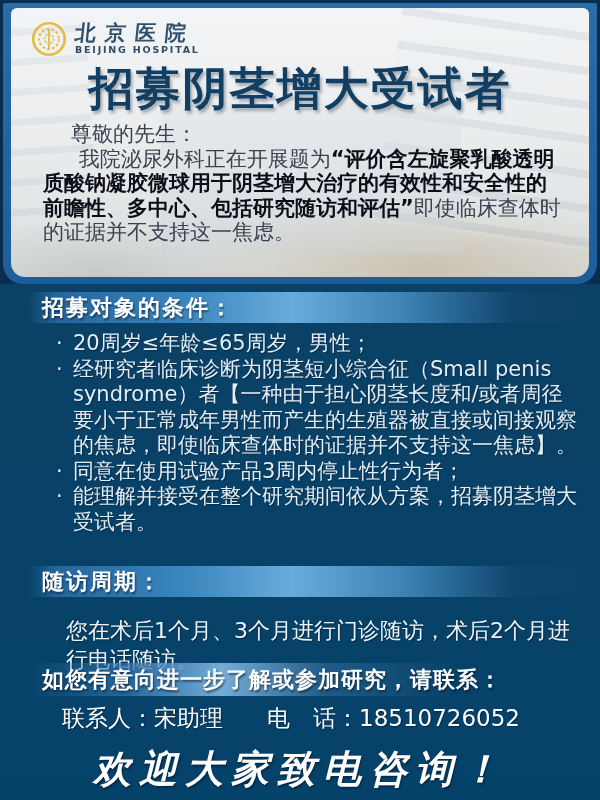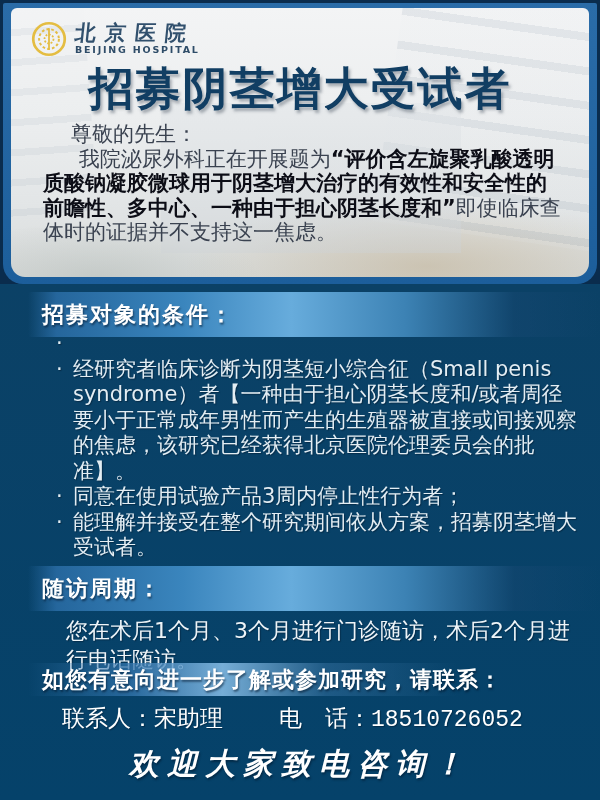--- a/index.html
+++ b/index.html
@@ -57,21 +57,21 @@
     line-height:50px;
   }
 
   .letter { padding:8px 26px 0 32px; font-size:21px; line-height:24.5px; color:#3a4250; }
   .letter-salutation { font-weight:500;margin-left:28px; }
   .letter-para { text-indent:1.7em; }
   .study-title { font-weight:900; color:#0c0d16; }
 
   
   .band {
-    position:absolute; left:28px; right:0; height:45px;
+    position:absolute; left:28px; right:0; height:31px;
     display:flex; align-items:center; padding-left:14px; border-radius:3px;
     background:linear-gradient(90deg,
       rgba(26,90,144,0) 0%, rgba(40,106,162,0.9) 5%, #3a85bd 27%,
       #67acdc 46%, #3c82b4 66%, rgba(22,72,114,0.5) 85%, rgba(10,64,102,0) 100%);
   }
   .band-label {
     font-size:22px; font-weight:bold; color:#ffffff; letter-spacing:2px;
     text-shadow:1px 2px 2px rgba(0,20,40,0.55);
   }
   .band1 { top:292px; }
@@ -89,24 +89,24 @@
   .bullet-item { display:flex; }
   .bullet-dot { width:17px; flex:none; }
 
   .followup { position:absolute; top:604px; left:66px; right:30px;
     color:#eef4f8; font-size:22px; line-height:29px;
     text-shadow:1px 1px 1px rgba(0,15,30,0.4);margin-top:12px; }
 
   .contact-row { position:absolute; top:703px; left:62px; right:20px;
     display:flex; align-items:center; color:#ffffff; font-size:23px;
     text-shadow:1px 1px 1px rgba(0,15,30,0.4);text-align:center; }
-  .contact-phone { margin-left:56px;font-family:Liberation Mono, monospace; }
+  .contact-phone { margin-left:44px; }
 
   .cta { position:absolute; top:744px; left:0; width:100%;
-    text-align:center; color:#ffffff; font-size:30px; font-weight:bold;
+    text-align:center; color:#ffffff; font-size:38px; font-weight:bold;
     font-style:italic; letter-spacing:8px;
     text-shadow:1px 2px 2px rgba(0,20,40,0.5); }
 </style>
 </head>
 <body>
 
 <div class="poster">
 
   <div class="hero">
     <div class="hero-border">
@@ -126,38 +126,39 @@
             <div class="logo-names">
               <div class="cn-name">北京医院</div>
               <div class="en-name">BEIJING HOSPITAL</div>
             </div>
           </div>
 
           <div class="main-title">招募阴茎增大受试者</div>
 
           <div class="letter">
             <div class="letter-salutation">尊敬的先生：</div>
-            <div class="letter-para"><span>我院泌尿外科正在开展题为</span><span class="study-title">“评价含左旋聚乳酸透明质酸钠凝胶微球用于阴茎增大治疗的有效性和安全性的前瞻性、多中心、一种由于担心阴茎长度和”</span><span>即使临床查体时的证据并不支持这一焦虑。</span></div>
+            <div class="letter-para"><span>我院泌尿外科正在开展题为</span><span class="study-title">“评价含左旋聚乳酸透明质酸钠凝胶微球用于阴茎增大治疗的有效性和安全性的前瞻性、多中心、包括研究随访和评估”</span><span>即使临床查体时的证据并不支持这一焦虑。</span></div>
           </div>
         </div>
       </div>
     </div>
   </div>
 
   <div class="band band1">
     <span class="band-label">招募对象的条件：</span>
   </div>
 
   <div class="bullets">
     <div class="bullet-item">
       <span class="bullet-dot">·</span>
+      <span>20周岁≤年龄≤65周岁，男性；</span>
     </div>
     <div class="bullet-item">
       <span class="bullet-dot">·</span>
-      <span>经研究者临床诊断为阴茎短小综合征（Small penis syndrome）者【一种由于担心阴茎长度和/或者周径要小于正常成年男性而产生的生殖器被直接或间接观察的焦虑，该研究已经获得北京医院伦理委员会的批准】。</span>
+      <span>经研究者临床诊断为阴茎短小综合征（Small penis syndrome）者【一种由于担心阴茎长度和/或者周径要小于正常成年男性而产生的生殖器被直接或间接观察的焦虑，即使临床查体时的证据并不支持这一焦虑】。</span>
     </div>
     <div class="bullet-item">
       <span class="bullet-dot">·</span>
       <span>同意在使用试验产品3周内停止性行为者；</span>
     </div>
     <div class="bullet-item">
       <span class="bullet-dot">·</span>
       <span>能理解并接受在整个研究期间依从方案，招募阴茎增大受试者。</span>
     </div>
   </div>

